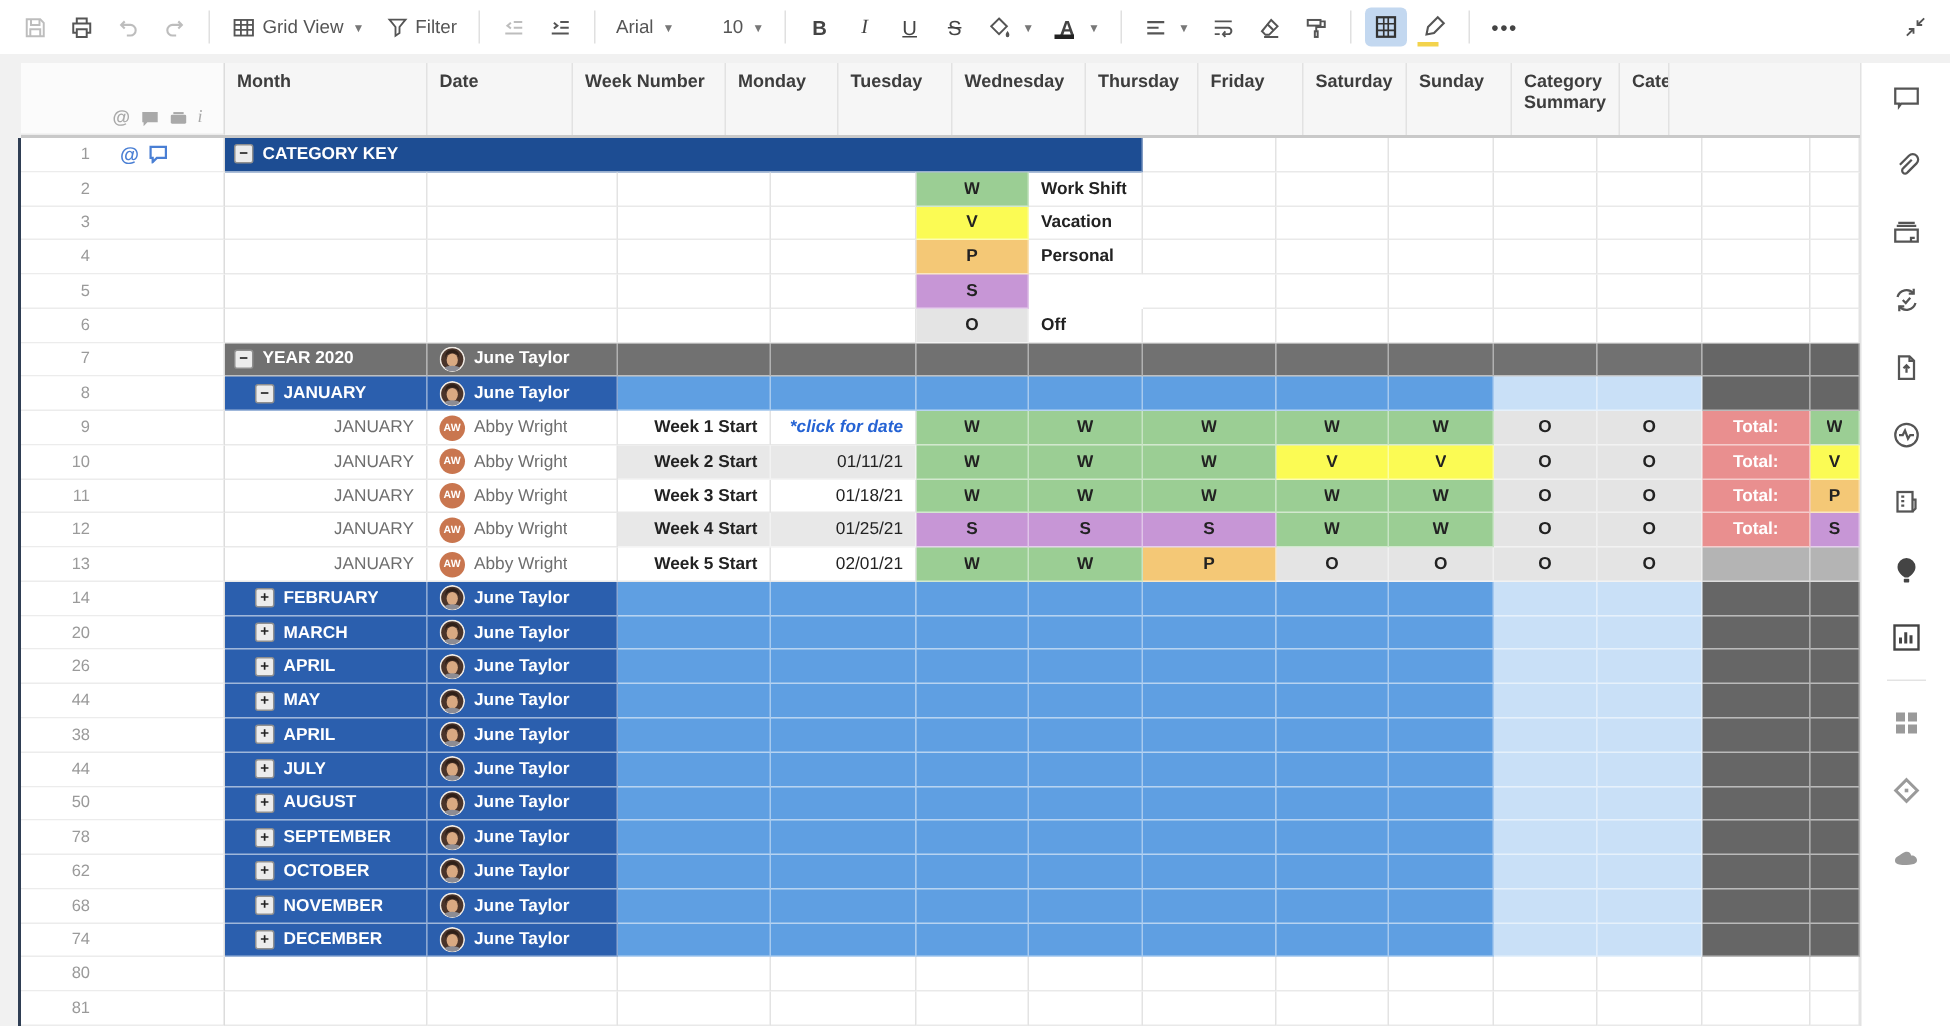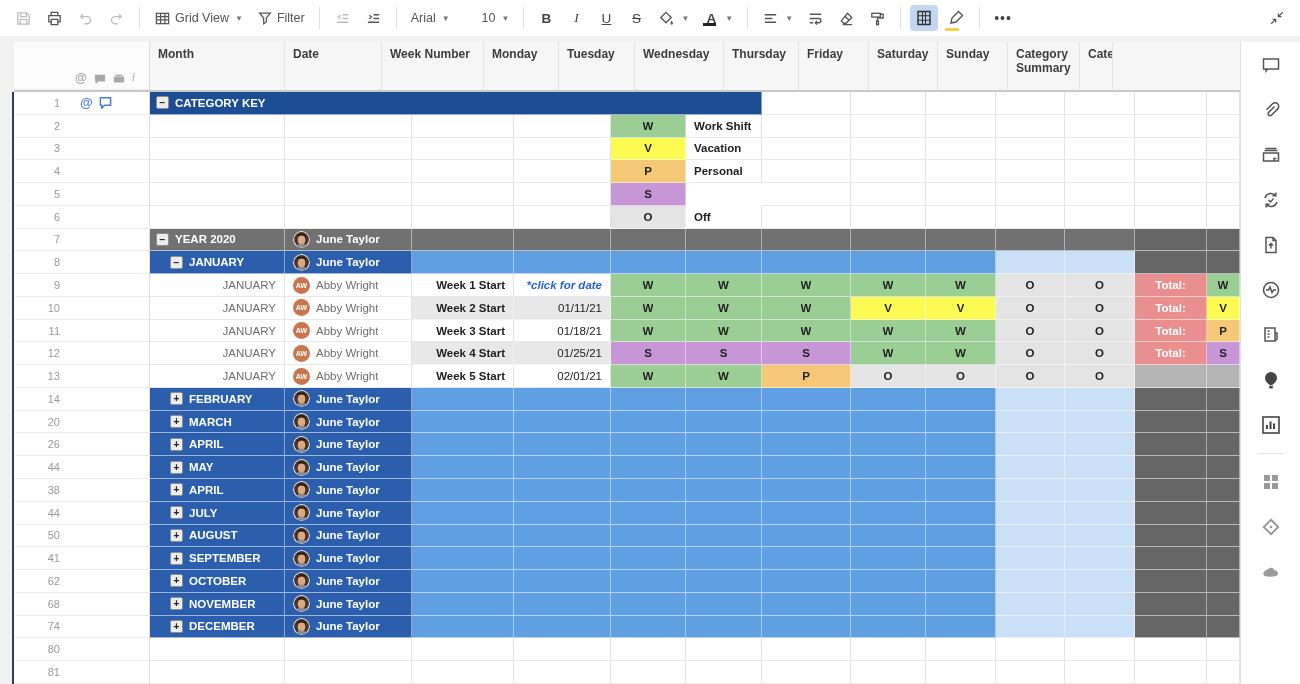--- a/index.html
+++ b/index.html
@@ -891,21 +891,21 @@
             <div class="cell cb" style="width: 89px; flex: 0 0 89px; background: rgb(95, 159, 226);"></div>
             <div class="cell cb" style="width: 75px; flex: 0 0 75px; background: rgb(95, 159, 226);"></div>
             <div class="cell cb" style="width: 70px; flex: 0 0 70px; background: rgb(95, 159, 226);"></div>
             <div class="cell cb" style="width: 69px; flex: 0 0 69px; background: rgb(201, 224, 247);"></div>
             <div class="cell cb" style="width: 70px; flex: 0 0 70px; background: rgb(201, 224, 247);"></div>
             <div class="cell cb" style="width: 72px; flex: 0 0 72px; background: rgb(102, 102, 102);"></div>
             <div class="cell cb" style="width: 33px; flex: 0 0 33px; background: rgb(102, 102, 102);"></div>
           </div>
           <div class="row">
             <div class="gutter">
-              <span class="rnum">41</span>
+              <span class="rnum">78</span>
             </div>
             <div class="cell cb bold" style="width: 135px; flex: 0 0 135px; background: rgb(43, 95, 174); color: rgb(255, 255, 255); padding-left: 20px;">
               <span class="collapse">+</span>
               <span class="ellip">SEPTEMBER</span>
             </div>
             <div class="cell cb bold" style="width: 127px; flex: 0 0 127px; background: rgb(43, 95, 174); color: rgb(255, 255, 255);">
               <span class="av">
                 <svg width="17" height="17" viewBox="0 0 20 20">
                   <circle cx="10" cy="10" r="10" fill="#efeae4"></circle>
                   <circle cx="10" cy="10" r="8.7" fill="#4a342a"></circle>

